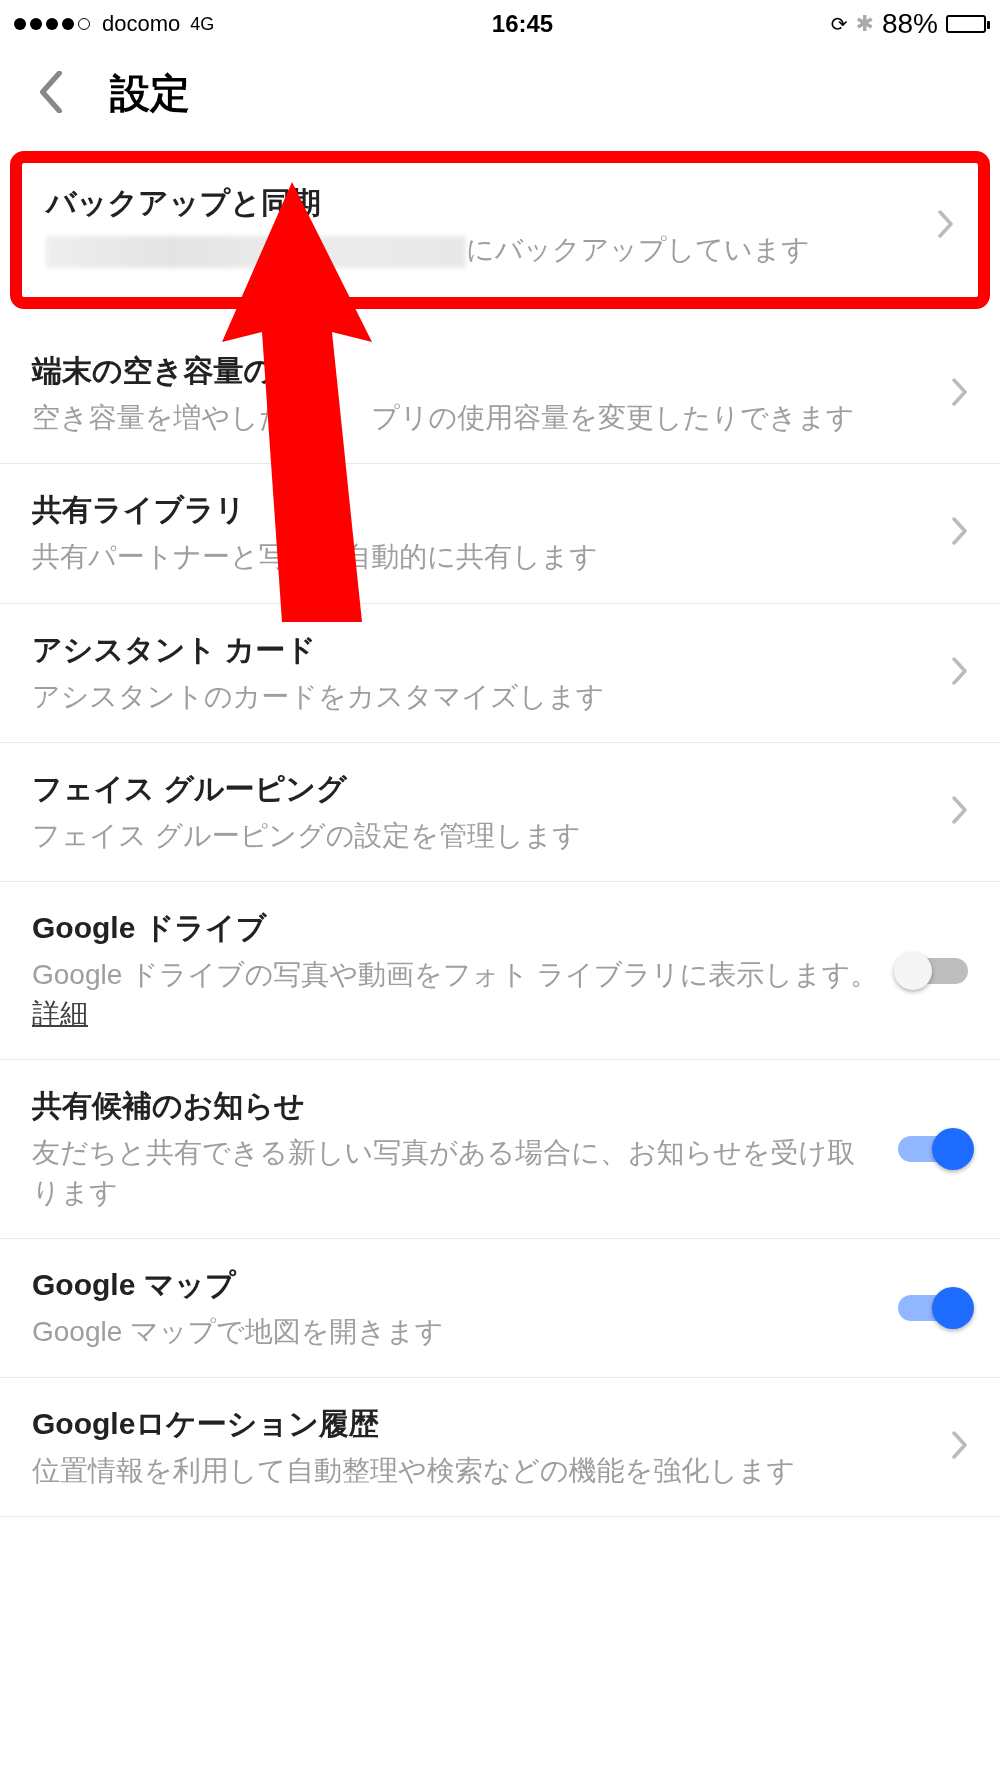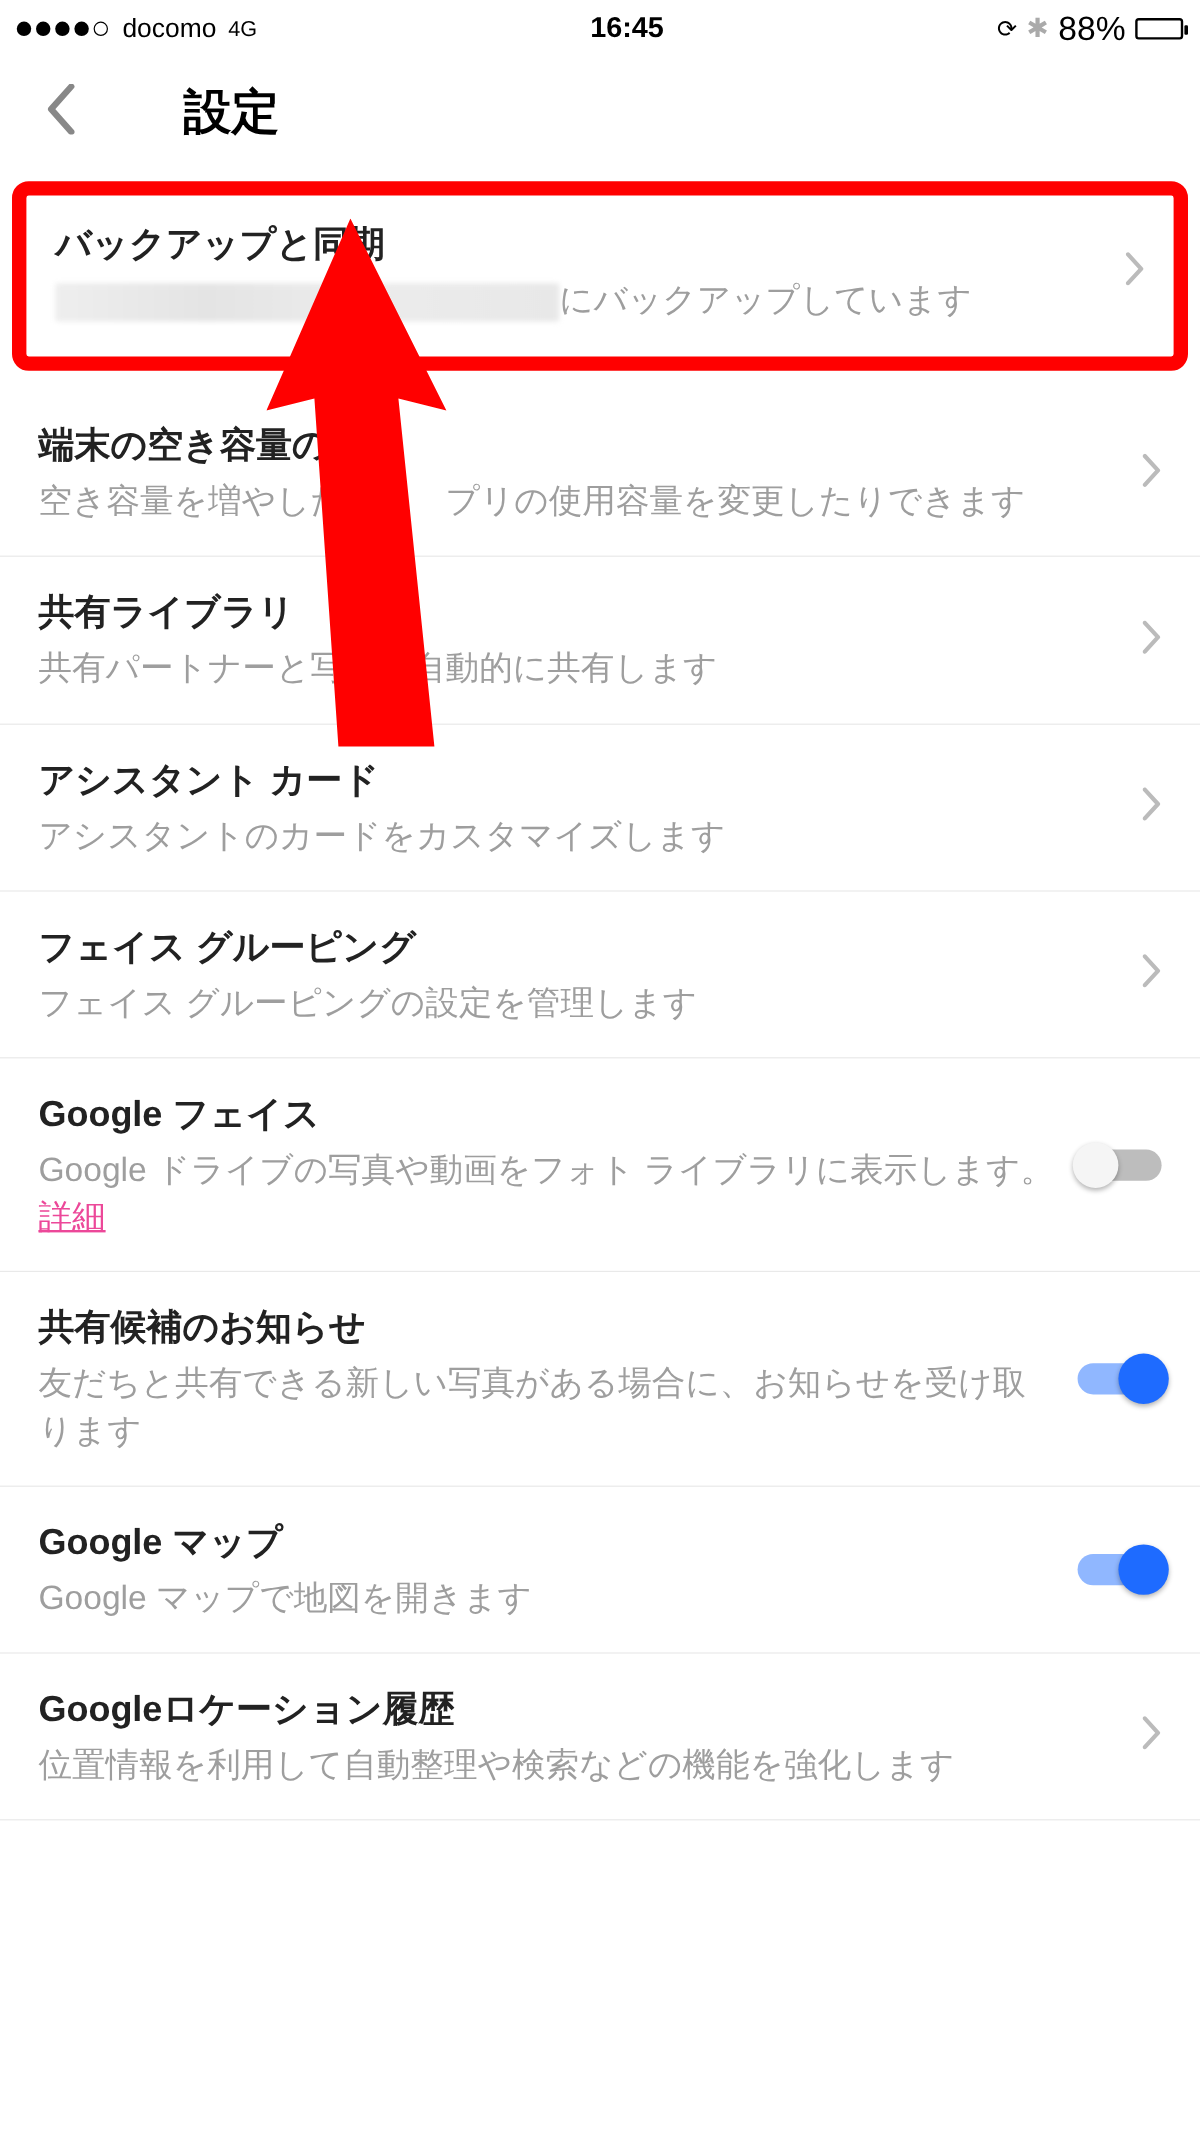--- a/index.html
+++ b/index.html
@@ -35,35 +35,35 @@
     .battery::after { content: ""; position: absolute; right: -6px; top: 4px; width: 3px; height: 8px; background: #000; border-radius: 1px; }
     .battery-fill { background: #000; height: 100%; width: 88%; }
     
     .nav-header {
       display: flex;
       align-items: center;
       padding: 22px 38px 30px 38px;
       gap: 46px;
     }
     .back-chev svg { width: 26px; height: 42px; }
-    .nav-title { font-size: 40px; font-weight: 700; margin-left: 43px; }
+    .nav-title { font-size: 40px; font-weight: 700; }
     
     .list { }
     .item {
       display: flex;
       align-items: center;
       justify-content: space-between;
       padding: 26px 32px 26px 32px;
       border-bottom: 1px solid #e9e9e9;
       position: relative;
     }
     .item-text { flex: 1; padding-right: 18px; }
     .item-title { font-size: 30px; font-weight: 700; color: #222; margin-bottom: 6px; }
     .item-sub { font-size: 28px; color: #9e9e9e; line-height: 1.4; }
-    .item-sub a { color: #ec4899; text-decoration: underline; }
+    .item-sub a { color: #404040; text-decoration: underline; }
     .chev svg { width: 16px; height: 28px; }
     
     .highlight-box {
       border: 12px solid #f00;
       border-radius: 14px;
       margin: 0 10px;
     }
     .highlight-box .item { border-bottom: none; padding: 20px 24px 28px 24px; }
     
     .blur-strip {
@@ -198,21 +198,21 @@
       <div class="item-title">フェイス グルーピング</div>
       <div class="item-sub">フェイス グルーピングの設定を管理します</div>
     </div>
     <span class="chev"><svg viewBox="0 0 16 28">
           <polyline points="2,2 13,14 2,26" fill="none" stroke="#bbb" stroke-width="3.5" stroke-linecap="round" stroke-linejoin="round"></polyline>
         </svg></span>
   </div>
 
   <div class="item">
     <div class="item-text">
-      <div class="item-title">Google フェイス</div>
+      <div class="item-title">Google ドライブ</div>
       <div class="item-sub">
         <span>Google ドライブの写真や動画をフォト ライブラリに表示します。</span><a href="#">詳細</a>
       </div>
     </div>
     <div class="toggle off">
         <div class="knob"></div>
       </div>
   </div>
 
   <div class="item">

